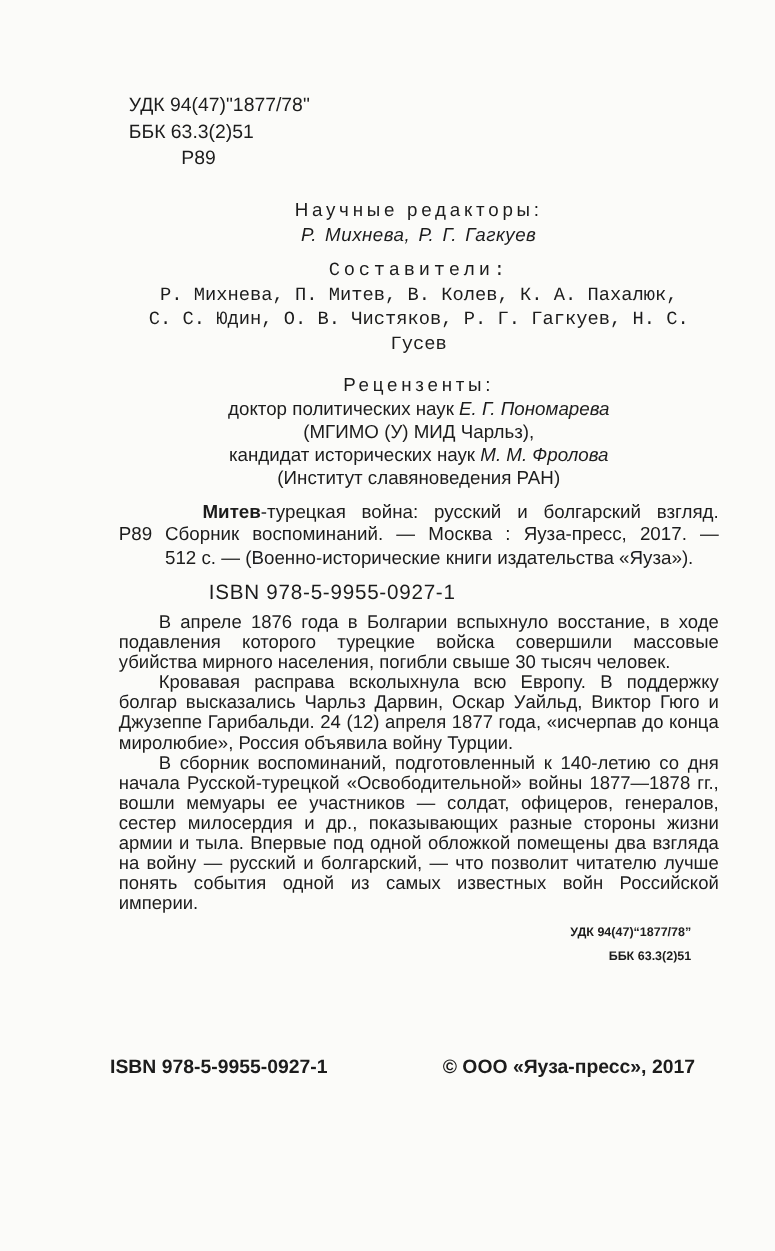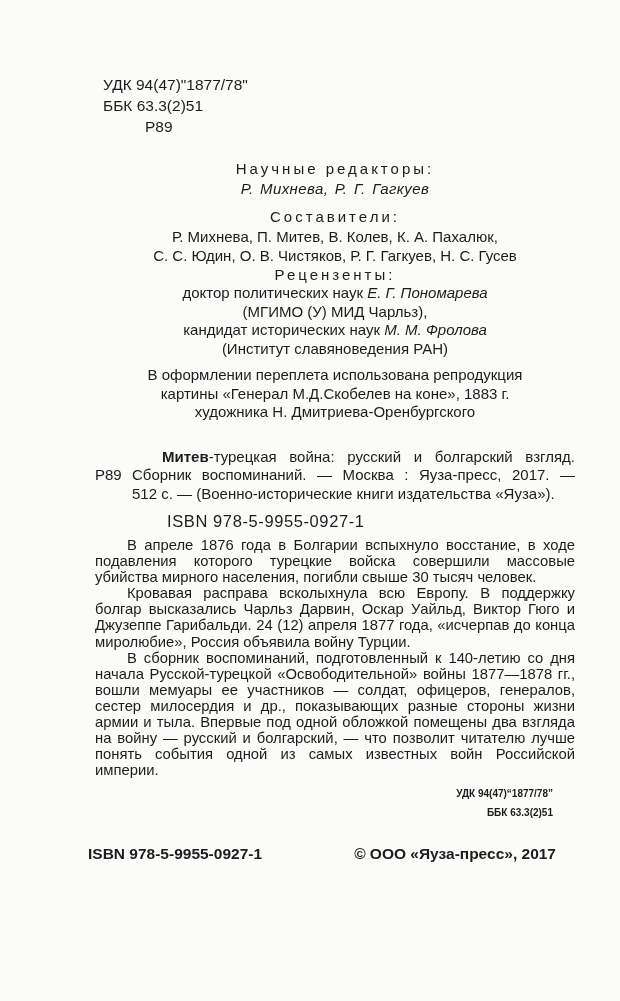--- a/index.html
+++ b/index.html
@@ -30,21 +30,21 @@
 
   .centered { text-align: center; }
   .spaced-heading {
     letter-spacing: 3px;
     font-size: 15px;
   }
   .italic { font-style: italic; }
 
   .editors { line-height: 20px; margin-bottom: 8px; }
   .editors .italic { letter-spacing: 0.4px; word-spacing: 2px; text-align: center; }
-  .compilers { line-height: 19.5px; margin-bottom: 0; }
+  .compilers { line-height: 19.5px; margin-bottom: 15px; font-family: Liberation Mono, monospace; }
   .reviewers { line-height: 18.5px; margin-bottom: 8px; }
   .cover-note { line-height: 18.5px; margin-bottom: 26px; }
 
   .bib {
     position: relative;
     padding-left: 37px;
     line-height: 18.5px;
     margin-bottom: 8px;
   }
   .bib-code {
@@ -115,25 +115,20 @@
     </div>
 
     <div class="centered reviewers">
       <div class="spaced-heading">Рецензенты:</div>
       <div><span>доктор политических наук </span><span class="italic">Е. Г. Пономарева</span></div>
       <div>(МГИМО (У) МИД Чарльз),</div>
       <div><span>кандидат исторических наук </span><span class="italic">М. М. Фролова</span></div>
       <div>(Институт славяноведения РАН)</div>
     </div>
 
-    <div class="centered cover-note">
-      <div>В оформлении переплета использована репродукция</div>
-      <div>картины «Генерал М.Д.Скобелев на коне», 1883 г.</div>
-      <div>художника Н. Дмитриева-Оренбургского</div>
-    </div>
 
     <div class="bib">
       <span class="bib-code">Р89</span>
       <div class="bib-title jl"><span class="bold">Митев</span><span>-турецкая война: русский и болгарский взгляд.</span></div>
       <div class="jl">Сборник воспоминаний. — Москва : Яуза-пресс, 2017. —</div>
       <div>512 с. — (Военно-исторические книги издательства «Яуза»).</div>
     </div>
 
     <div class="isbn-mid">ISBN 978-5-9955-0927-1</div>
 

